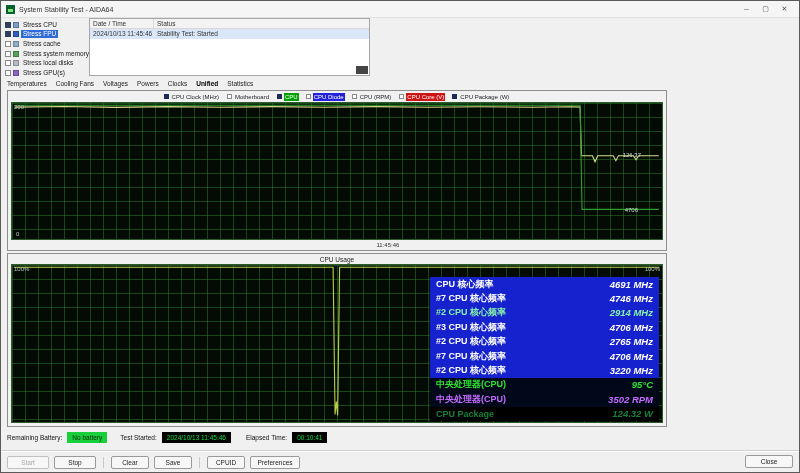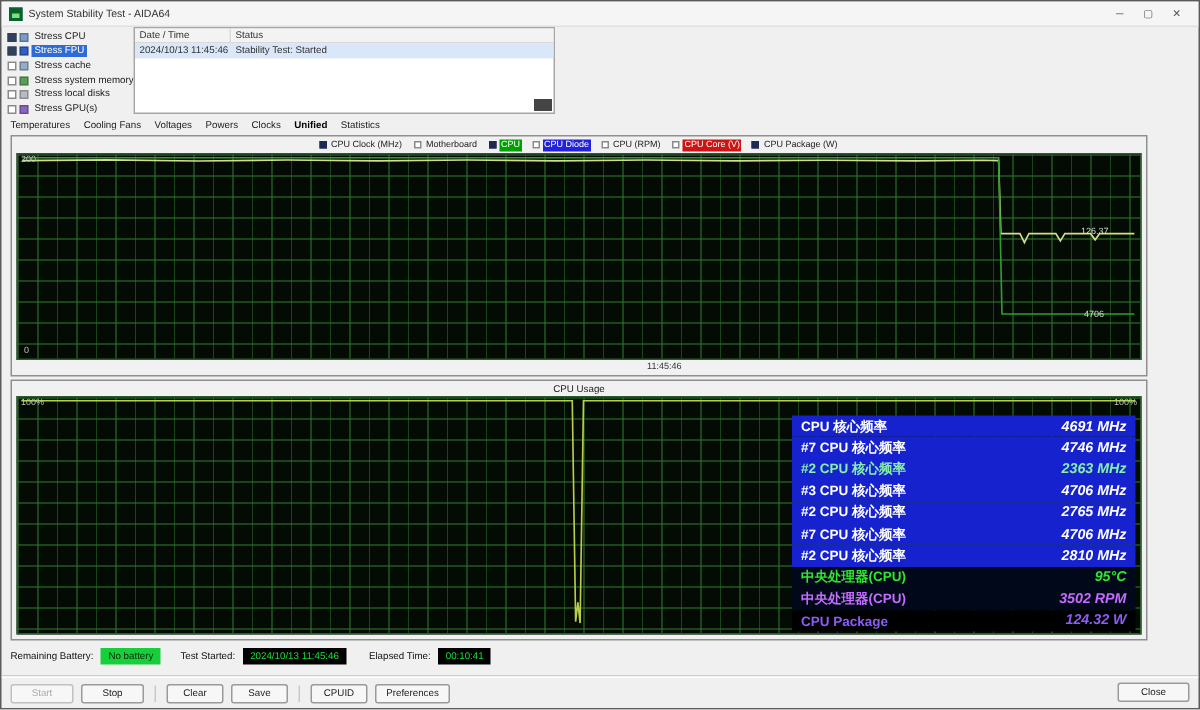--- a/index.html
+++ b/index.html
@@ -35,21 +35,21 @@
   .log-head .c1 { width:64px; border-right:1px solid #dcdcdc; }
   .log-cell { font-size:6.5px; line-height:9px; padding:0 3px; color:#333; white-space:nowrap; overflow:hidden;}
   .log-row { display:flex; height:10px; background:#d9e7f8; }
   .log-row .c1 { width:64px; }
   .table-corner { position:absolute; right:1px; bottom:1px; width:12px; height:8px; background:#454545; }
   
   .tab-bar { position:absolute; left:6px; top:77px; display:flex; gap:9px; height:11px; align-items:center;}
   .tab { font-size:6.5px; color:#222; white-space:nowrap; }
   .tab.selected { font-weight:bold; color:#000; }
   
-  .chart { position:absolute; left:6px; width:758px; background:#f1f1f1; border:1px solid #8f8f8f; }
+  .chart { position:absolute; left:6px; width:660px; background:#f1f1f1; border:1px solid #8f8f8f; }
   .plot { position:absolute; left:3px; right:3px; background-color:#040a04;
     border:1px solid #2c5c2c;
     background-image:
       repeating-linear-gradient(to right, rgba(44,118,44,.55) 0 1px, transparent 1px 13px),
       repeating-linear-gradient(to bottom, rgba(44,118,44,.55) 0 1px, transparent 1px 14px);
   }
   .plot-svg { position:absolute; left:0; top:0; width:100%; height:100%; }
   .axis-label { position:absolute; font-size:6px; color:#b9c6b9; line-height:7px; }
   .value-label { position:absolute; font-size:6px; color:#d7ded7; line-height:7px; }
   
@@ -223,47 +223,47 @@
         <div class="stat-row" style="background:#1522cd;color:#ffffff">
           <span class="stat-label">CPU 核心频率</span>
           <span class="stat-value">4691 MHz</span>
         </div>
         <div class="stat-row" style="background:#1522cd;color:#ffffff">
           <span class="stat-label">#7 CPU 核心频率</span>
           <span class="stat-value">4746 MHz</span>
         </div>
         <div class="stat-row" style="background:#1522cd;color:#86efac">
           <span class="stat-label">#2 CPU 核心频率</span>
-          <span class="stat-value">2363 MHz</span>
+          <span class="stat-value">2914 MHz</span>
         </div>
         <div class="stat-row" style="background:#1522cd;color:#ffffff">
           <span class="stat-label">#3 CPU 核心频率</span>
           <span class="stat-value">4706 MHz</span>
         </div>
         <div class="stat-row" style="background:#1522cd;color:#ffffff">
           <span class="stat-label">#2 CPU 核心频率</span>
           <span class="stat-value">2765 MHz</span>
         </div>
         <div class="stat-row" style="background:#1522cd;color:#ffffff">
           <span class="stat-label">#7 CPU 核心频率</span>
           <span class="stat-value">4706 MHz</span>
         </div>
         <div class="stat-row" style="background:#1522cd;color:#ffffff">
           <span class="stat-label">#2 CPU 核心频率</span>
-          <span class="stat-value">2810 MHz</span>
+          <span class="stat-value">3220 MHz</span>
         </div>
         <div class="stat-row" style="background:#00081a;color:#2ee62e">
           <span class="stat-label">中央处理器(CPU)</span>
           <span class="stat-value">95°C</span>
         </div>
         <div class="stat-row" style="background:#00081a;color:#c66bff">
           <span class="stat-label">中央处理器(CPU)</span>
           <span class="stat-value">3502 RPM</span>
         </div>
-        <div class="stat-row" style="background:#000000;color:#8b5cf6">
+        <div class="stat-row" style="background:#000000;color:#15803d">
           <span class="stat-label">CPU Package</span>
           <span class="stat-value">124.32 W</span>
         </div>
       </div>
     </div>
   </div>
 
   <div class="status-bar">
     <span class="status-label">Remaining Battery:</span>
     <span class="badge badge-green">No battery</span>

